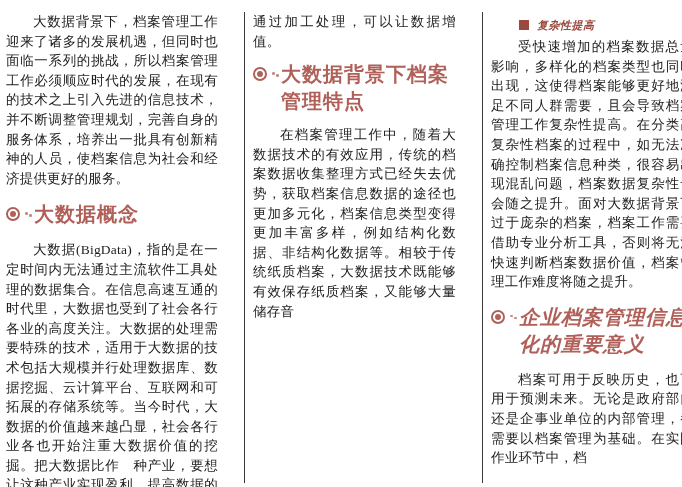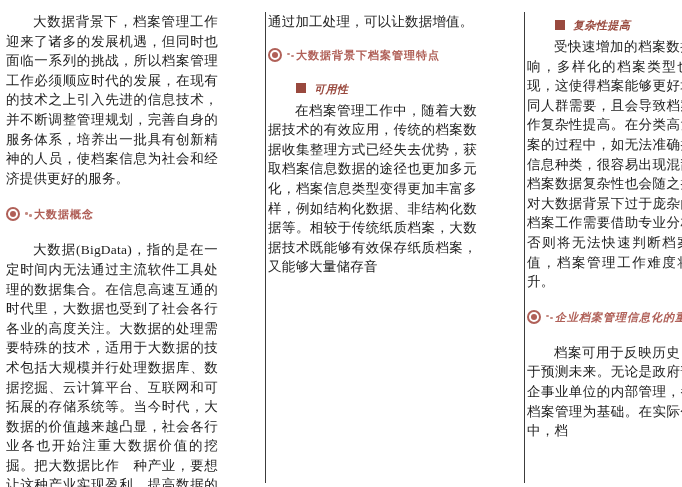--- a/index.html
+++ b/index.html
@@ -12,46 +12,45 @@
   *{ box-sizing:border-box; }
   html,body{ margin:0; padding:0; background:#ffffff; }
   .page{
     width:682px; height:487px;
     background:#ffffff;
     display:flex;
     padding:12px 6px 4px 6px;
     overflow:hidden;
     font-family:"Liberation Serif","DejaVu Serif",serif;
     color:var(--body);
-    gap:40px;
   }
   .col{ width:212px; flex:0 0 212px; }
   .col + .col{
-    margin-left:7px;
-    padding-left:2px;
+    margin-left:26px;
+    padding-left:8px;
     border-left:1px solid var(--rule);
   }
   
   .para{
     margin:0;
     font-size:13.5px;
     line-height:19.6px;
     text-align:justify;
     letter-spacing:0.2px;
   }
   .indent{ text-indent:2em; }
   
   .section-h{
     display:flex;
     align-items:flex-start;
     margin:10px 0 10px 0;
     color:var(--accent);
     font-family:"DejaVu Sans","Liberation Sans",sans-serif;
     font-weight:700;
-    font-size:11px;
+    font-size:20px;
     line-height:27px;
     letter-spacing:1px;
     text-align:left;
   }
   .icon-wrap{
     flex:0 0 28px;
     position:relative;
     height:27px;
   }
   .bullseye{
@@ -114,23 +113,20 @@
 
   <div class="col">
     <p class="para">通过加工处理，可以让数据增值。</p>
     <div class="section-h">
       <span class="icon-wrap">
           <span class="bullseye"></span>
           <span class="icon-dots"></span>
         </span>
       <span class="h-text">大数据背景下档案管理特点</span>
     </div>
-    <div class="subhead">
-      <span class="sq"></span><span>可用性</span>
-    </div>
     <p class="para indent">在档案管理工作中，随着大数据技术的有效应用，传统的档案数据收集整理方式已经失去优势，获取档案信息数据的途径也更加多元化，档案信息类型变得更加丰富多样，例如结构化数据、非结构化数据等。相较于传统纸质档案，大数据技术既能够有效保存纸质档案，又能够大量储存音</p>
   </div>
 
   <div class="col">
     <div class="subhead">
       <span class="sq"></span><span>复杂性提高</span>
     </div>
     <p class="para indent">受快速增加的档案数据总量影响，多样化的档案类型也同时出现，这使得档案能够更好地满足不同人群需要，且会导致档案管理工作复杂性提高。在分类高复杂性档案的过程中，如无法准确控制档案信息种类，很容易出现混乱问题，档案数据复杂性也会随之提升。面对大数据背景下过于庞杂的档案，档案工作需要借助专业分析工具，否则将无法快速判断档案数据价值，档案管理工作难度将随之提升。</p>
     <div class="section-h h-col3">
       <span class="icon-wrap">

